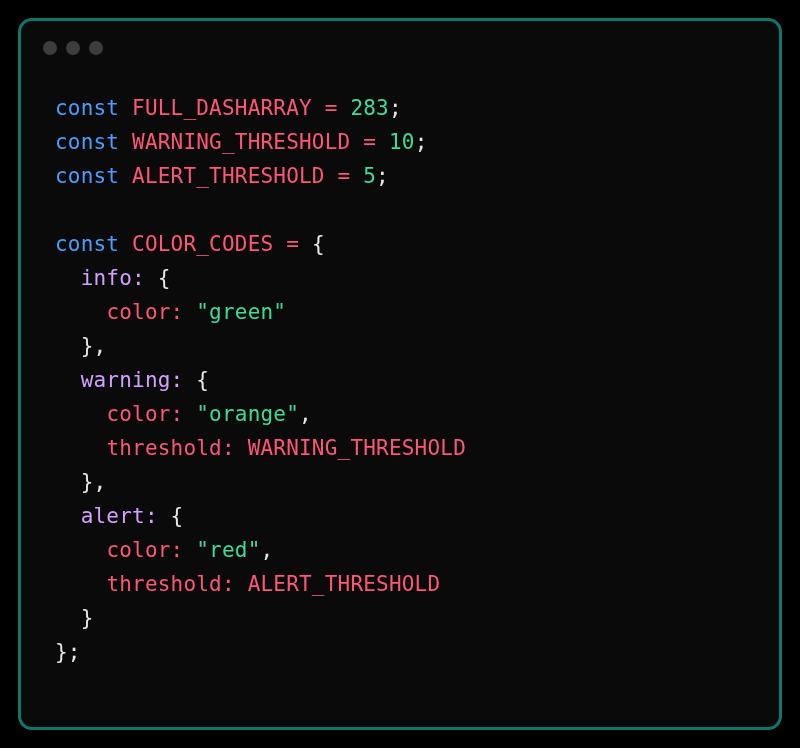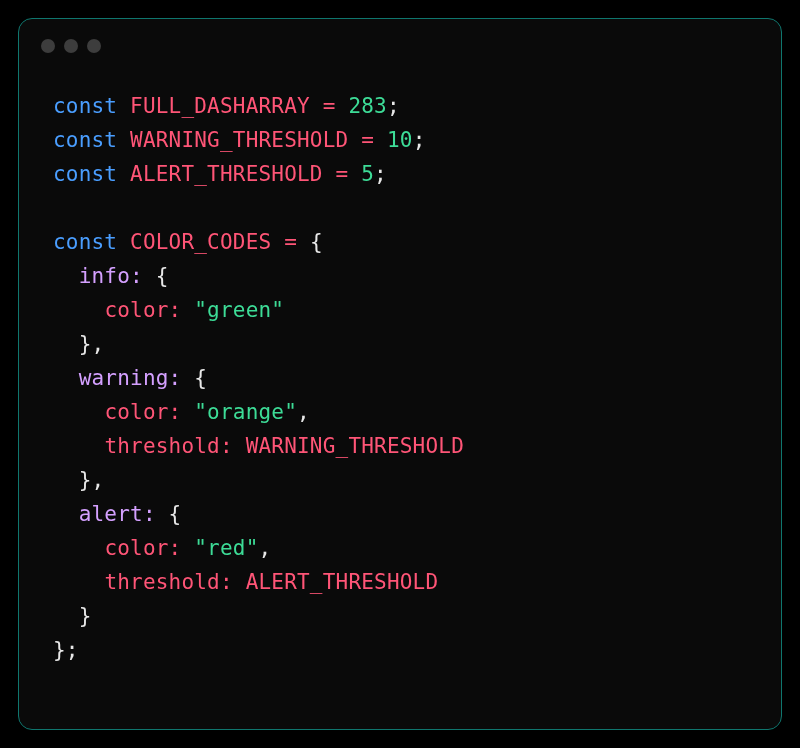--- a/index.html
+++ b/index.html
@@ -13,21 +13,21 @@
       height: 748px;
       display: flex;
       align-items: center;
       justify-content: center;
       font-family: ui-monospace, "SF Mono", Menlo, Monaco, Consolas, monospace;
     }
     .window {
       width: 764px;
       height: 712px;
       background: #0a0a0a;
-      border: 1px solid #0f766e;
+      border: 3px solid #0f766e;
       border-radius: 14px;
       padding: 0;
       overflow: hidden;
     }
     .titlebar {
       display: flex;
       gap: 9px;
       padding: 20px 22px 8px 22px;
     }
     .dot {

